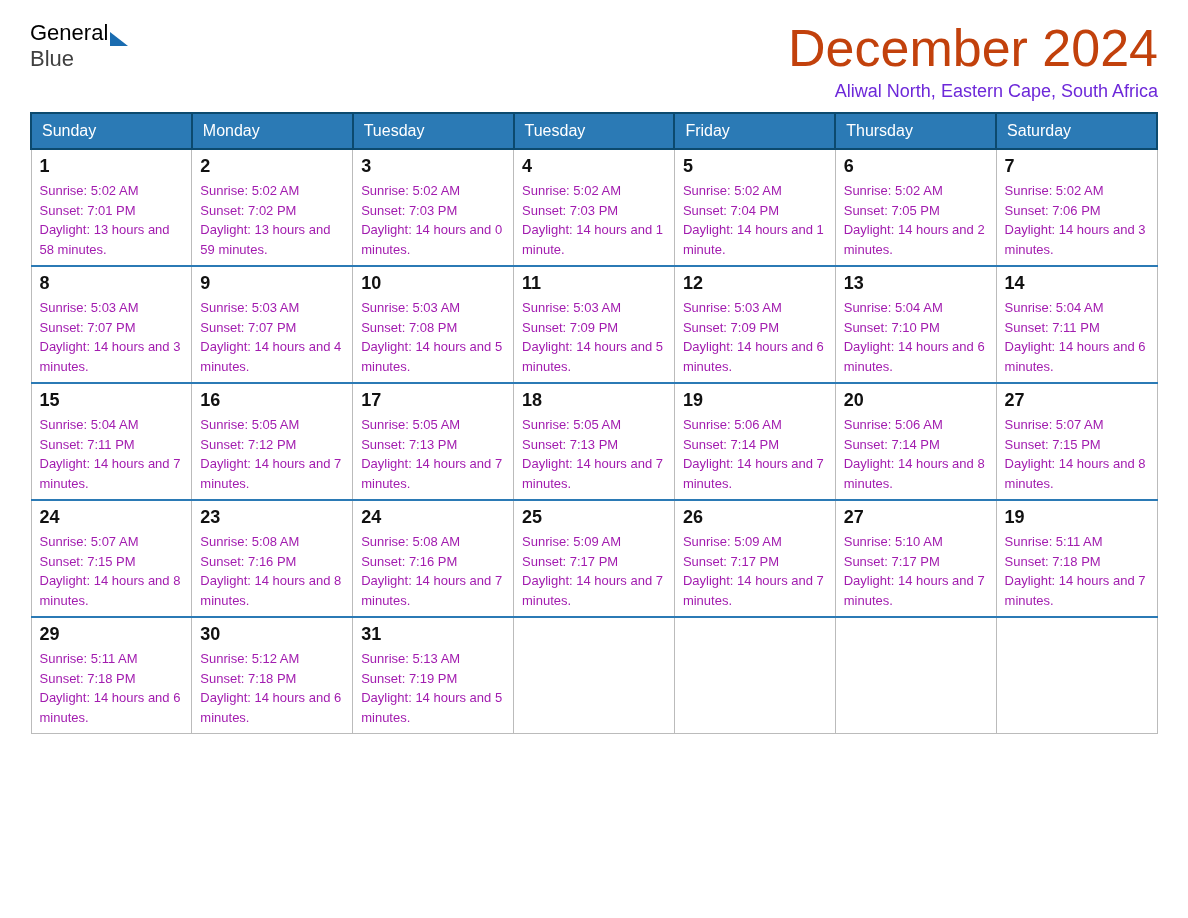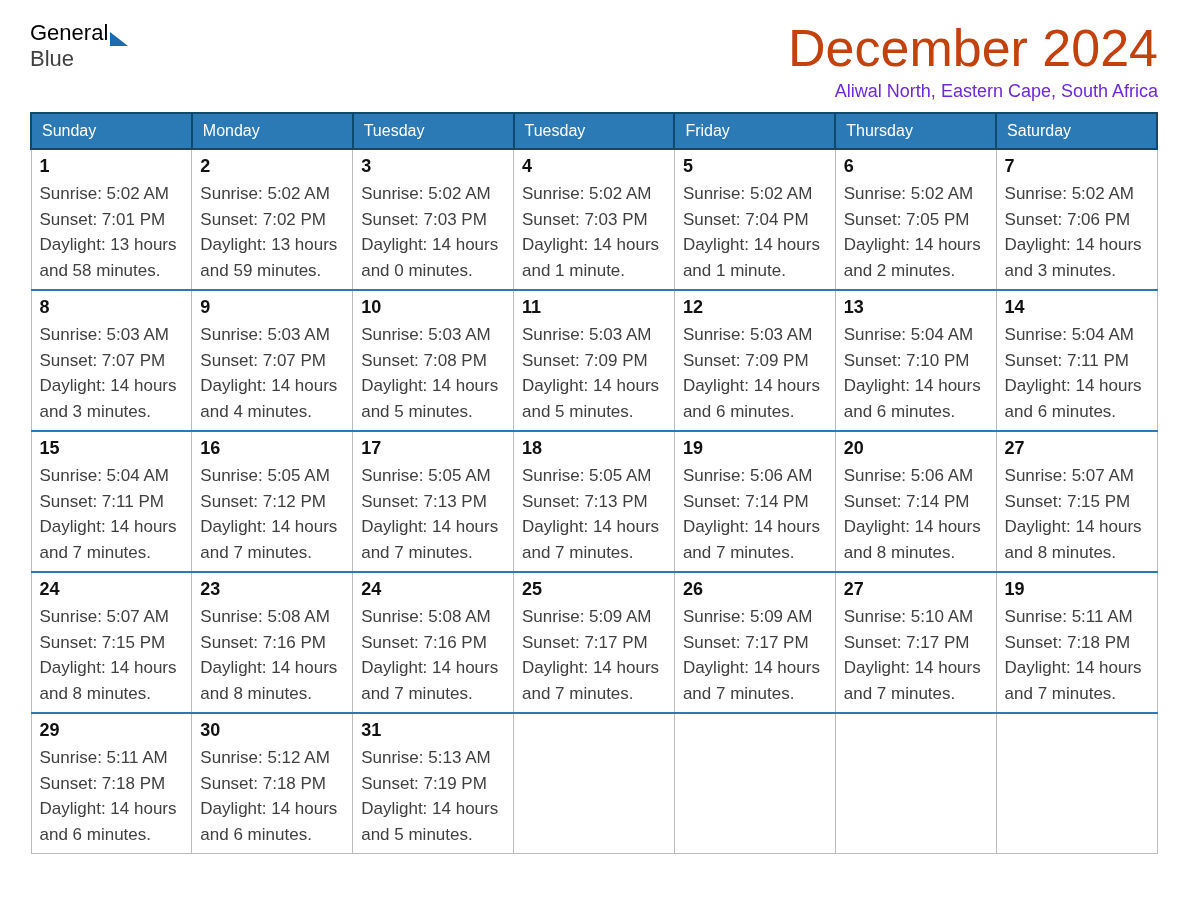--- a/index.html
+++ b/index.html
@@ -85,23 +85,23 @@
       min-height: 90px;
     }
     .day-number {
       font-size: 18px;
       font-weight: bold;
       color: #111;
       display: block;
       margin-bottom: 4px;
     }
     .day-info {
-      font-size: 17px;
+      font-size: 13px;
       line-height: 1.5;
-      color: #404040;
+      color: #a21caf;
     }
     td.empty {
       background: #fff;
     }
     tr td {
       border-top: 2px solid #2b7ab5;
     }
     tr td + td {
       border-top: 2px solid #2b7ab5;
     }

